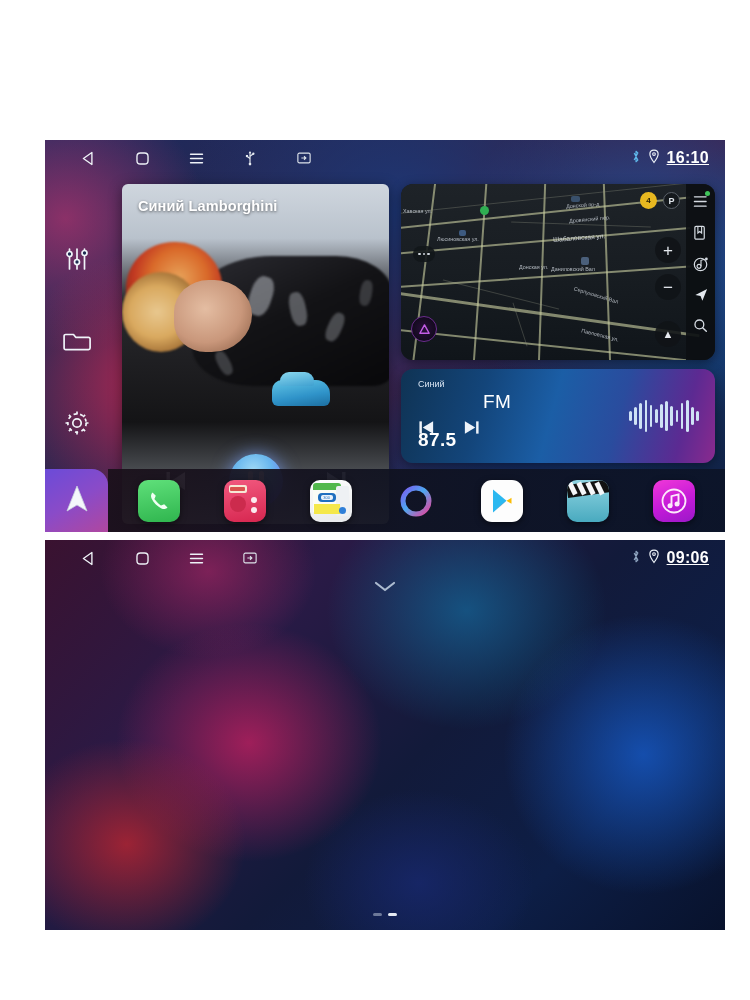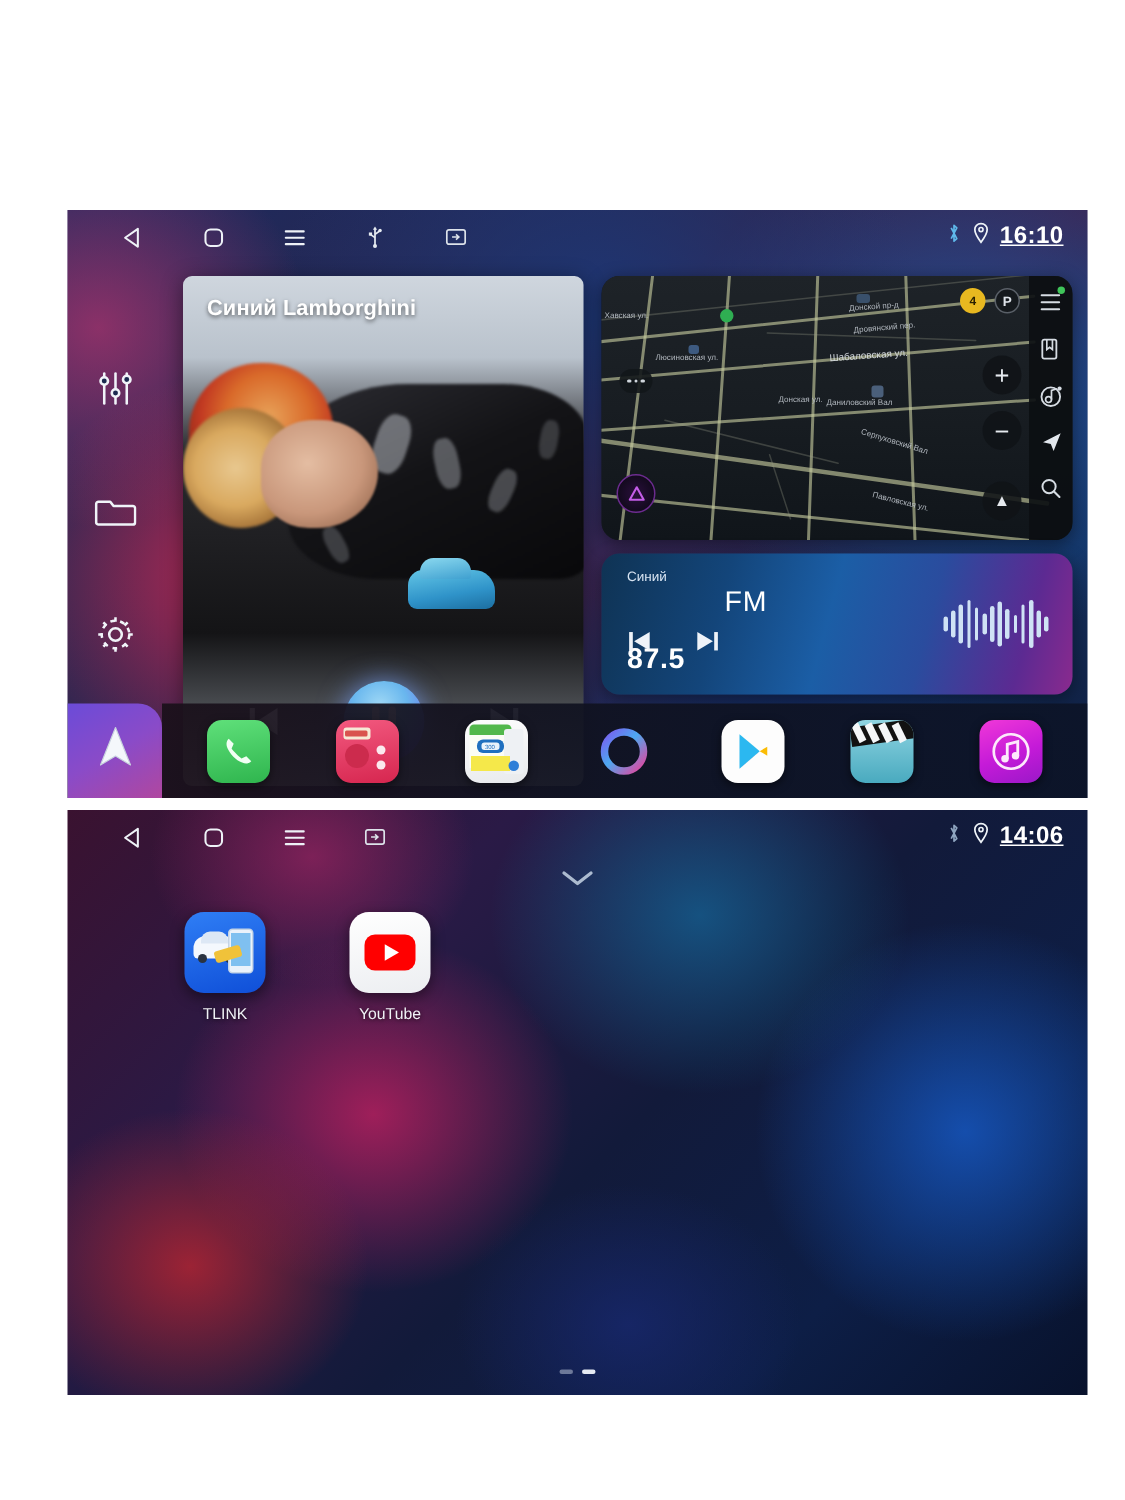--- a/index.html
+++ b/index.html
@@ -534,53 +534,30 @@
           <svg width="10" height="15" viewBox="0 0 10 16">
               <path d="M3 4.2 L7 11.8 L5 13.6 L5 2.4 L7 4.2 L3 11.8" fill="none" stroke="#8fa5c0" stroke-width="1.2" stroke-linejoin="round"></path>
             </svg>
         </span>
         <span>
           <svg width="12" height="15" viewBox="0 0 12 16">
               <path d="M6 1.2 C3.4 1.2 1.6 3.1 1.6 5.4 C1.6 8.6 6 14.4 6 14.4 C6 14.4 10.4 8.6 10.4 5.4 C10.4 3.1 8.6 1.2 6 1.2 Z" fill="none" stroke="#eef3f8" stroke-width="1.25"></path>
               <circle cx="6" cy="5.4" r="1.45" fill="none" stroke="#eef3f8" stroke-width="1.15"></circle>
             </svg>
         </span>
-        <span class="sb-time">14:06</span>
+        <span class="sb-time">09:06</span>
       </div>
     </div>
 
     <div class="chev">
       <svg width="22" height="11" viewBox="0 0 22 11">
           <path d="M2 2 L11 9 L20 2" fill="none" stroke="#c6d3e4" stroke-width="2.2" stroke-linecap="round" stroke-linejoin="round" opacity=".85"></path>
         </svg>
     </div>
 
-    <div class="home-apps">
-      <div class="home-app">
-        <div class="home-icon" style="background:linear-gradient(165deg,#2f7ef5 0%,#0f4fd8 100%);">
-          <div style="position:absolute;left:6px;top:16px;width:30px;height:15px;border-radius:8px 10px 3px 3px;background:#f4f8fd;"></div>
-          <div style="position:absolute;left:11px;top:13px;width:18px;height:8px;border-radius:6px 6px 0 0;background:#dde8f5;"></div>
-          <div style="position:absolute;left:9px;top:28px;width:6px;height:6px;border-radius:50%;background:#2a3340;"></div>
-          <div style="position:absolute;left:27px;top:28px;width:6px;height:6px;border-radius:50%;background:#2a3340;"></div>
-          <div style="position:absolute;left:29px;top:11px;width:17px;height:30px;border-radius:3px;background:#eaf2fb;border:1.5px solid #c4d4e6;"></div>
-          <div style="position:absolute;left:31px;top:14px;width:13px;height:22px;background:#7fc0f0;"></div>
-          <div style="position:absolute;left:20px;top:24px;width:18px;height:8px;background:#f0c23a;transform:rotate(-16deg);border-radius:2px;"></div>
-        </div>
-        <div class="home-label">TLINK</div>
-      </div>
-      <div class="home-app">
-        <div class="home-icon" style="background:linear-gradient(170deg,#ffffff 0%,#eceef1 100%);">
-          <svg width="36" height="26" viewBox="0 0 36 26">
-              <rect x="1" y="1" width="34" height="24" rx="7" fill="#ff0000"></rect>
-              <path d="M14.5 7.5 L24 13 L14.5 18.5 Z" fill="#ffffff"></path>
-            </svg>
-        </div>
-        <div class="home-label">YouTube</div>
-      </div>
-    </div>
 
 
     <div class="pager">
       <i></i>
       <i class="on"></i>
     </div>
 
   </div>
 
 </div>

